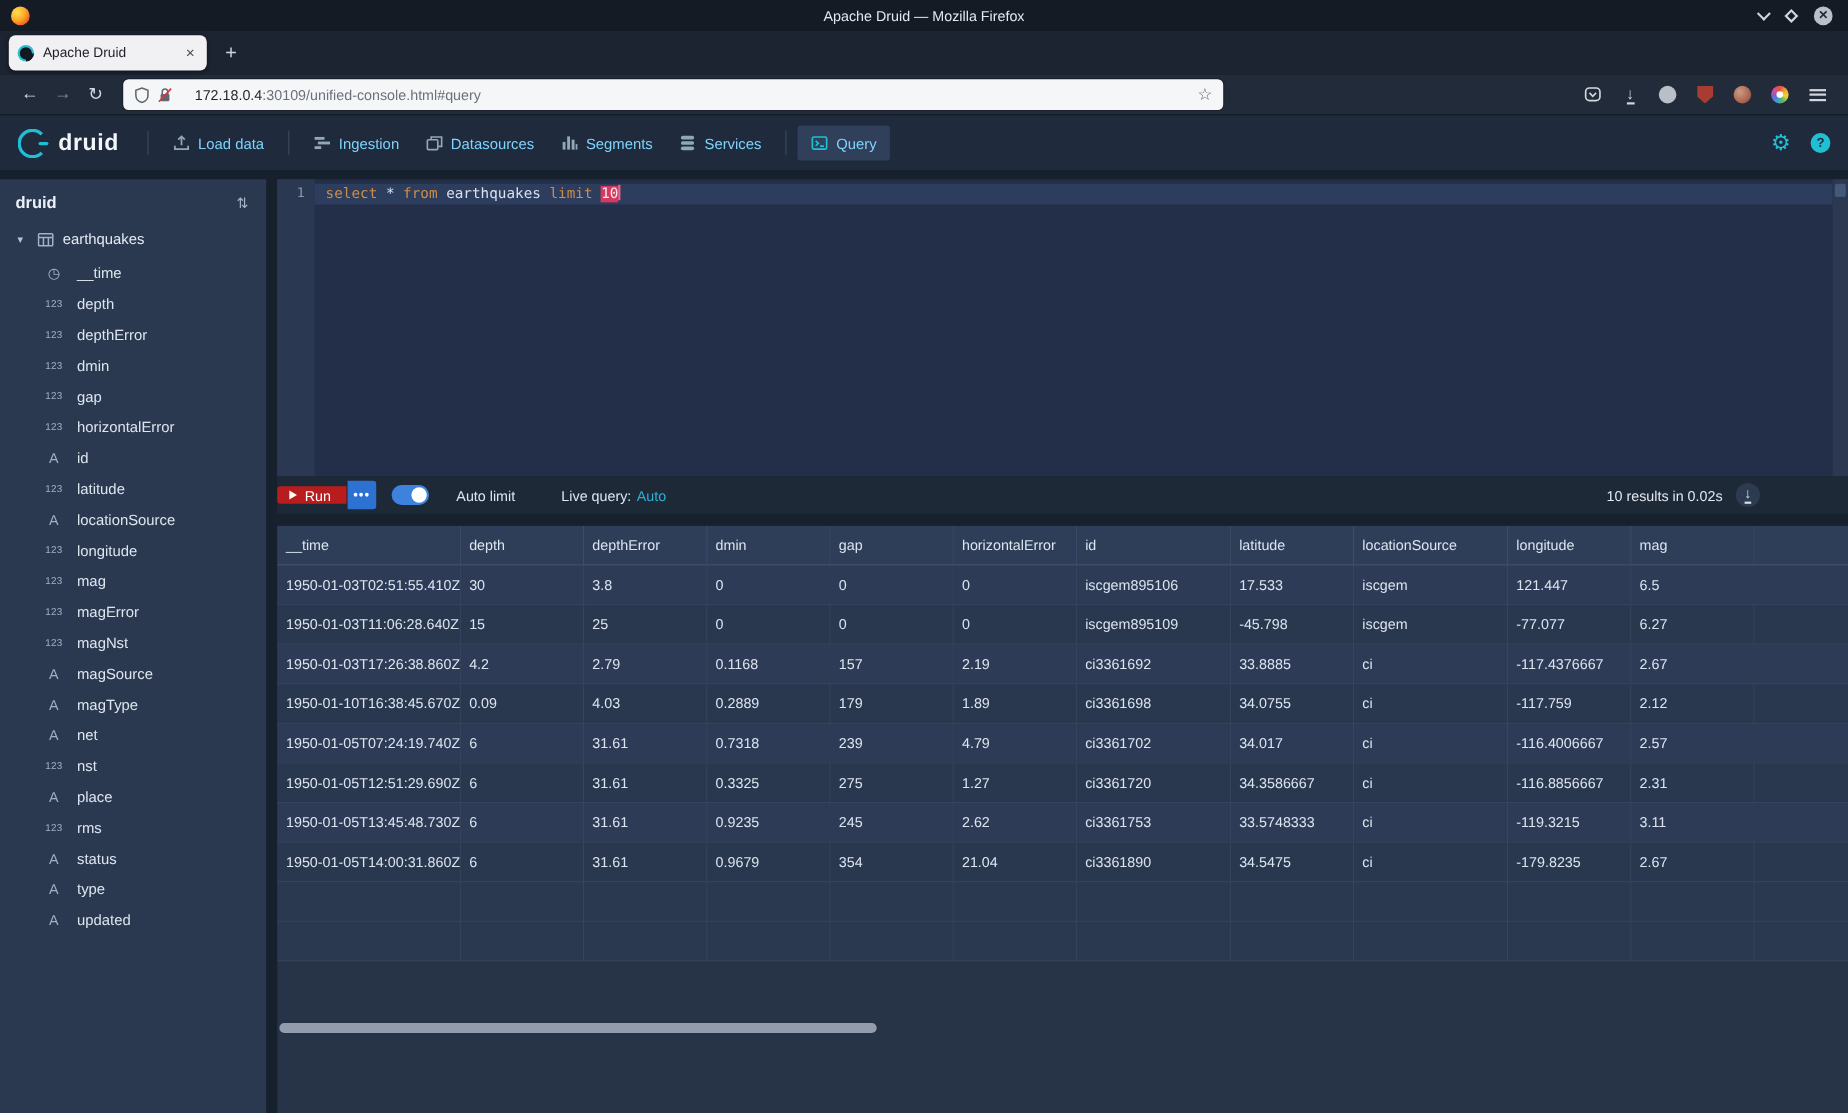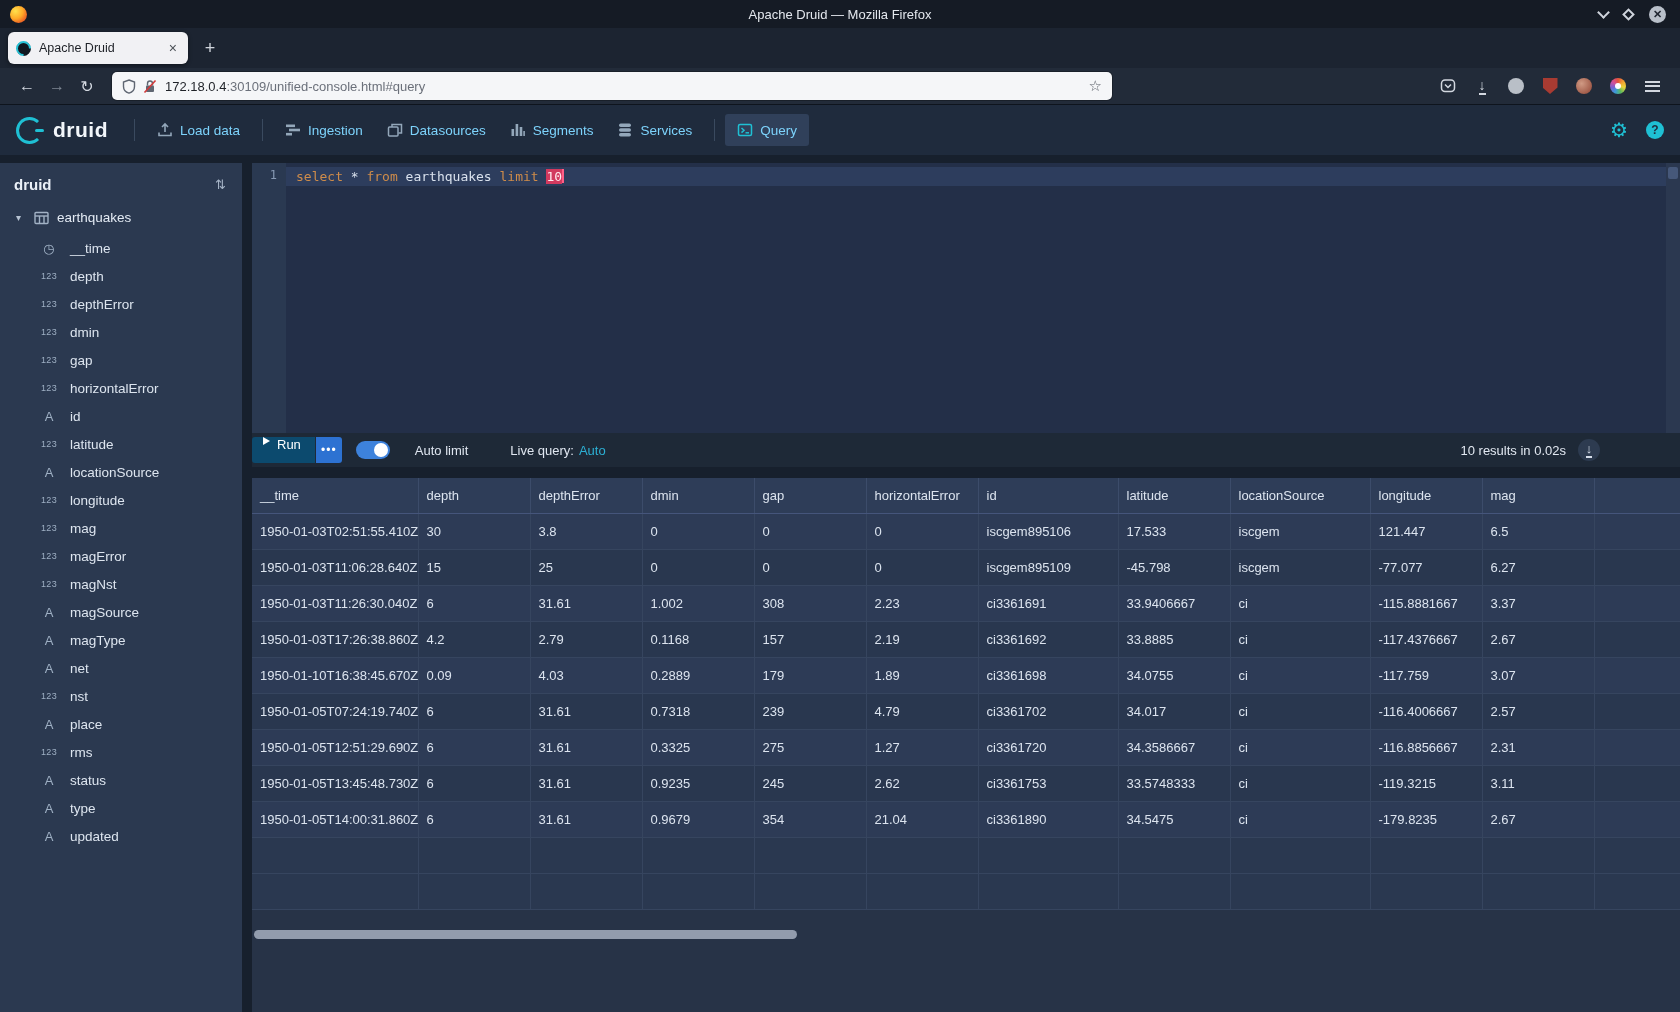--- a/index.html
+++ b/index.html
@@ -27,21 +27,21 @@
   .tab-title{font-size:12.5px;color:#1d2026;margin-left:8px;flex:1;white-space:nowrap;overflow:hidden}
   .tab-close{color:#4c5158;font-size:14px;padding:0 3px;border-radius:3px}
   .newtab{width:28px;height:28px;margin-left:8px;color:#cfd4dc;font-size:18px;display:flex;align-items:center;justify-content:center;border-radius:4px}
 
   
   .navbar{height:37px;background:#222b39;display:flex;align-items:center;border-bottom:1px solid #0e141d;padding:0 12px}
   .nav-btn{width:30px;height:28px;display:flex;align-items:center;justify-content:center;color:#d3d8e0;font-size:16px;border-radius:4px}
   .nav-btn.dim{color:#7e8793}
   .urlbar{width:1000px;height:28px;margin-left:10px;background:#f5f6f8;border-radius:5px;display:flex;align-items:center;padding:0 10px;box-shadow:0 0 0 1px rgba(0,0,0,.25)}
   .urlbar svg{flex:none}
-  .url-text{font-size:13px;margin-left:8px;white-space:nowrap;overflow:hidden;flex:1}
+  .url-text{font-size:13px;margin-left:20px;white-space:nowrap;overflow:hidden;flex:1}
   .url-host{color:#1f2228}
   .url-rest{color:#6b707a}
   .url-star{color:#5a5f68;font-size:15px;margin-left:8px}
   .tool-icons{margin-left:auto;display:flex;align-items:center;gap:14px;padding-right:6px}
   .ticon{width:20px;height:20px;display:flex;align-items:center;justify-content:center;color:#d3d8e0;font-size:15px}
   .dl-arrow{border-bottom:2px solid #d3d8e0;line-height:1;padding-bottom:1px;font-size:14px}
   .avatar-gray{width:16px;height:16px;border-radius:50%;background:#b9bfc7}
   .ublock{width:15px;height:16px;background:#a83b32;clip-path:polygon(0 0,100% 0,100% 60%,50% 100%,0 60%)}
   .avatar-red{width:16px;height:16px;border-radius:50%;background:radial-gradient(circle at 35% 35%,#d09a84,#a05a48 75%)}
   .pinwheel{width:16px;height:16px;border-radius:50%;
@@ -90,21 +90,21 @@
   .code-line{position:absolute;left:44px;top:4px;height:19px;line-height:19px;white-space:pre}
   .tok-keyword{color:#cf8c4a}
   .tok-plain{color:#d9e1ed}
   .tok-number{background:#d23a5f;color:#ffe9ef}
   .cursor{display:inline-block;width:2px;height:14px;background:#ff5f87;vertical-align:-2px}
   .editor-scroll{position:absolute;right:0;top:0;bottom:0;width:14px;background:#2b3850}
   .editor-scroll .thumb{position:absolute;top:4px;left:2px;right:2px;height:12px;background:#46587a;border-radius:2px}
 
   
   .runbar{position:absolute;left:252px;right:0;top:278px;height:34px;background:#1e2937;display:flex;align-items:center;padding-right:80px}
-  .run-btn{height:26px;background:#0c4a6e;color:#fff;border-radius:3px 0 0 3px;display:flex;align-items:flex-start;padding:0 14px 0 11px;font-size:13px;cursor:pointer}
+  .run-btn{height:16px;background:#b91c1c;color:#fff;border-radius:3px 0 0 3px;display:flex;align-items:center;padding:0 14px 0 11px;font-size:13px;cursor:pointer}
   .play{width:0;height:0;border-left:7px solid #fff;border-top:4.5px solid transparent;border-bottom:4.5px solid transparent;margin-right:7px}
   .more-btn{height:26px;width:26px;background:#2d72d2;color:#fff;border-radius:0 3px 3px 0;margin-left:1px;display:flex;align-items:center;justify-content:center;font-size:12px;letter-spacing:1px;cursor:pointer}
   .switch{width:34px;height:18px;border-radius:9px;background:#3d82dc;margin-left:14px;position:relative;cursor:pointer}
   .switch .knob{position:absolute;right:2px;top:2px;width:14px;height:14px;border-radius:50%;background:#fff}
   .runbar-label{font-size:13px;color:#dfe6f0;margin-left:25px}
   .live-label{font-size:13px;color:#dfe6f0;margin-left:42px}
   .live-value{font-size:13px;color:#2cb0d4;margin-left:5px;cursor:pointer}
   .spacer{flex:1}
   .results-info{font-size:13px;color:#e2e8f1}
   .dl-btn{width:22px;height:22px;border-radius:50%;background:#2d3b50;color:#d7dfeb;margin-left:12px;display:flex;align-items:center;justify-content:center;cursor:pointer}
@@ -443,34 +443,20 @@
               <td>0</td>
               <td>0</td>
               <td>iscgem895109</td>
               <td>-45.798</td>
               <td>iscgem</td>
               <td>-77.077</td>
               <td>6.27</td>
               <td></td>
             </tr>
             <tr>
-              <td>1950-01-03T11:26:30.040Z</td>
-              <td>6</td>
-              <td>31.61</td>
-              <td>1.002</td>
-              <td>308</td>
-              <td>2.23</td>
-              <td>ci3361691</td>
-              <td>33.9406667</td>
-              <td>ci</td>
-              <td>-115.8881667</td>
-              <td>3.37</td>
-              <td></td>
-            </tr>
-            <tr>
               <td>1950-01-03T17:26:38.860Z</td>
               <td>4.2</td>
               <td>2.79</td>
               <td>0.1168</td>
               <td>157</td>
               <td>2.19</td>
               <td>ci3361692</td>
               <td>33.8885</td>
               <td>ci</td>
               <td>-117.4376667</td>
@@ -481,21 +467,21 @@
               <td>1950-01-10T16:38:45.670Z</td>
               <td>0.09</td>
               <td>4.03</td>
               <td>0.2889</td>
               <td>179</td>
               <td>1.89</td>
               <td>ci3361698</td>
               <td>34.0755</td>
               <td>ci</td>
               <td>-117.759</td>
-              <td>3.07</td>
+              <td>2.12</td>
               <td></td>
             </tr>
             <tr>
               <td>1950-01-05T07:24:19.740Z</td>
               <td>6</td>
               <td>31.61</td>
               <td>0.7318</td>
               <td>239</td>
               <td>4.79</td>
               <td>ci3361702</td>

